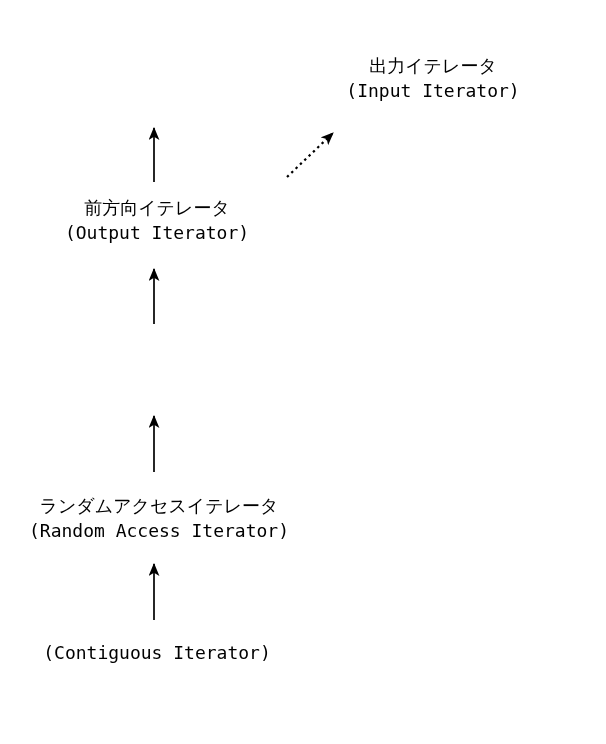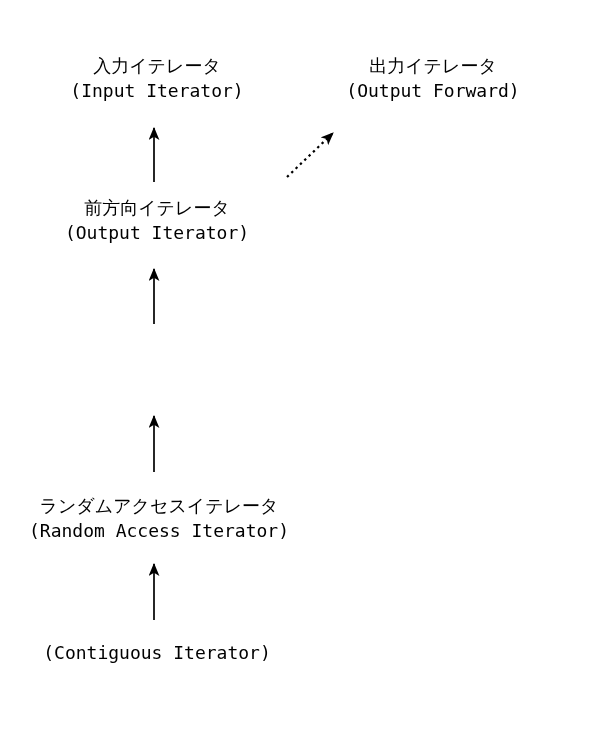--- a/index.html
+++ b/index.html
@@ -64,28 +64,24 @@
 
     <line class="edge-dotted" x1="287" y1="177" x2="333" y2="133" marker-end="url(#arrowhead)"></line>
 
     <line class="edge-solid" x1="154" y1="324" x2="154" y2="269" marker-end="url(#arrowhead)"></line>
 
     <line class="edge-solid" x1="154" y1="472" x2="154" y2="416" marker-end="url(#arrowhead)"></line>
 
     <line class="edge-solid" x1="154" y1="620" x2="154" y2="564" marker-end="url(#arrowhead)"></line>
   </svg>
 
-  <div class="node" style="left:157px; top:53px">
-    <div class="jp">入力イテレータ</div>
-    <div class="en">(Input Iterator)</div>
-  </div>
 
   <div class="node" style="left:433px; top:53px">
     <div class="jp">出力イテレータ</div>
-    <div class="en">(Output Forward)</div>
+    <div class="en">(Input Iterator)</div>
   </div>
 
   <div class="node" style="left:157px; top:195px">
     <div class="jp">前方向イテレータ</div>
     <div class="en">(Output Iterator)</div>
   </div>
 
 
   <div class="node" style="left:159px; top:493px">
     <div class="jp">ランダムアクセスイテレータ</div>

